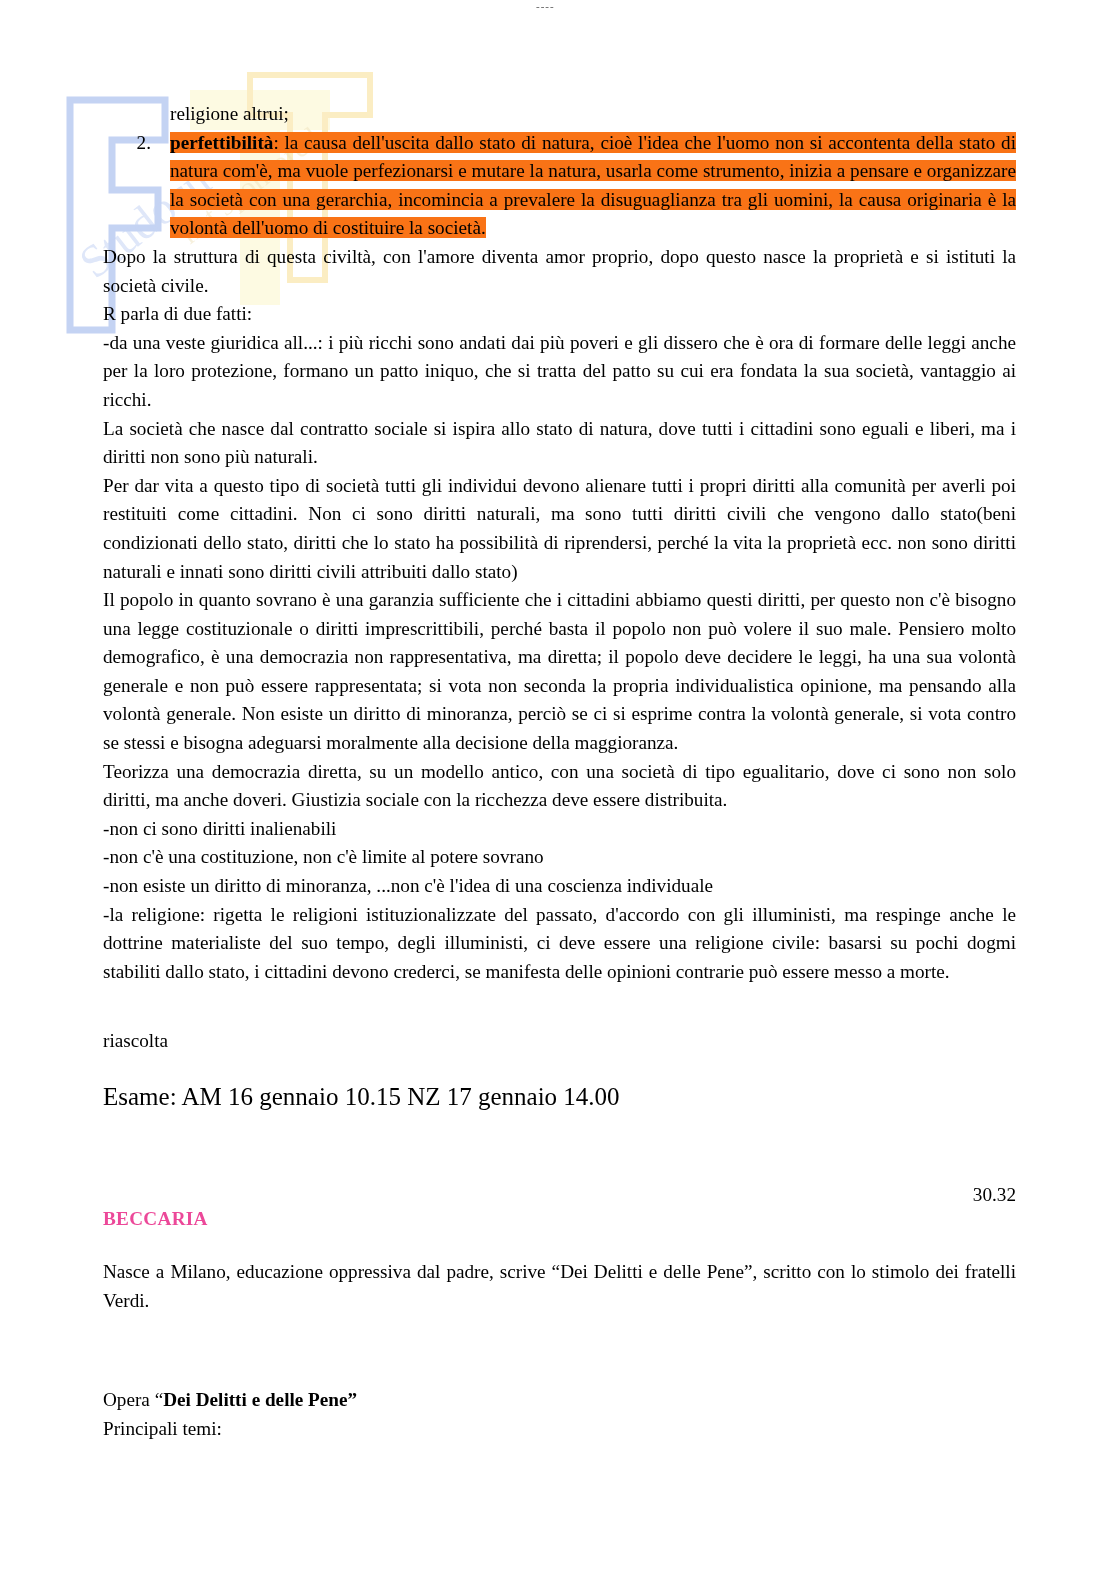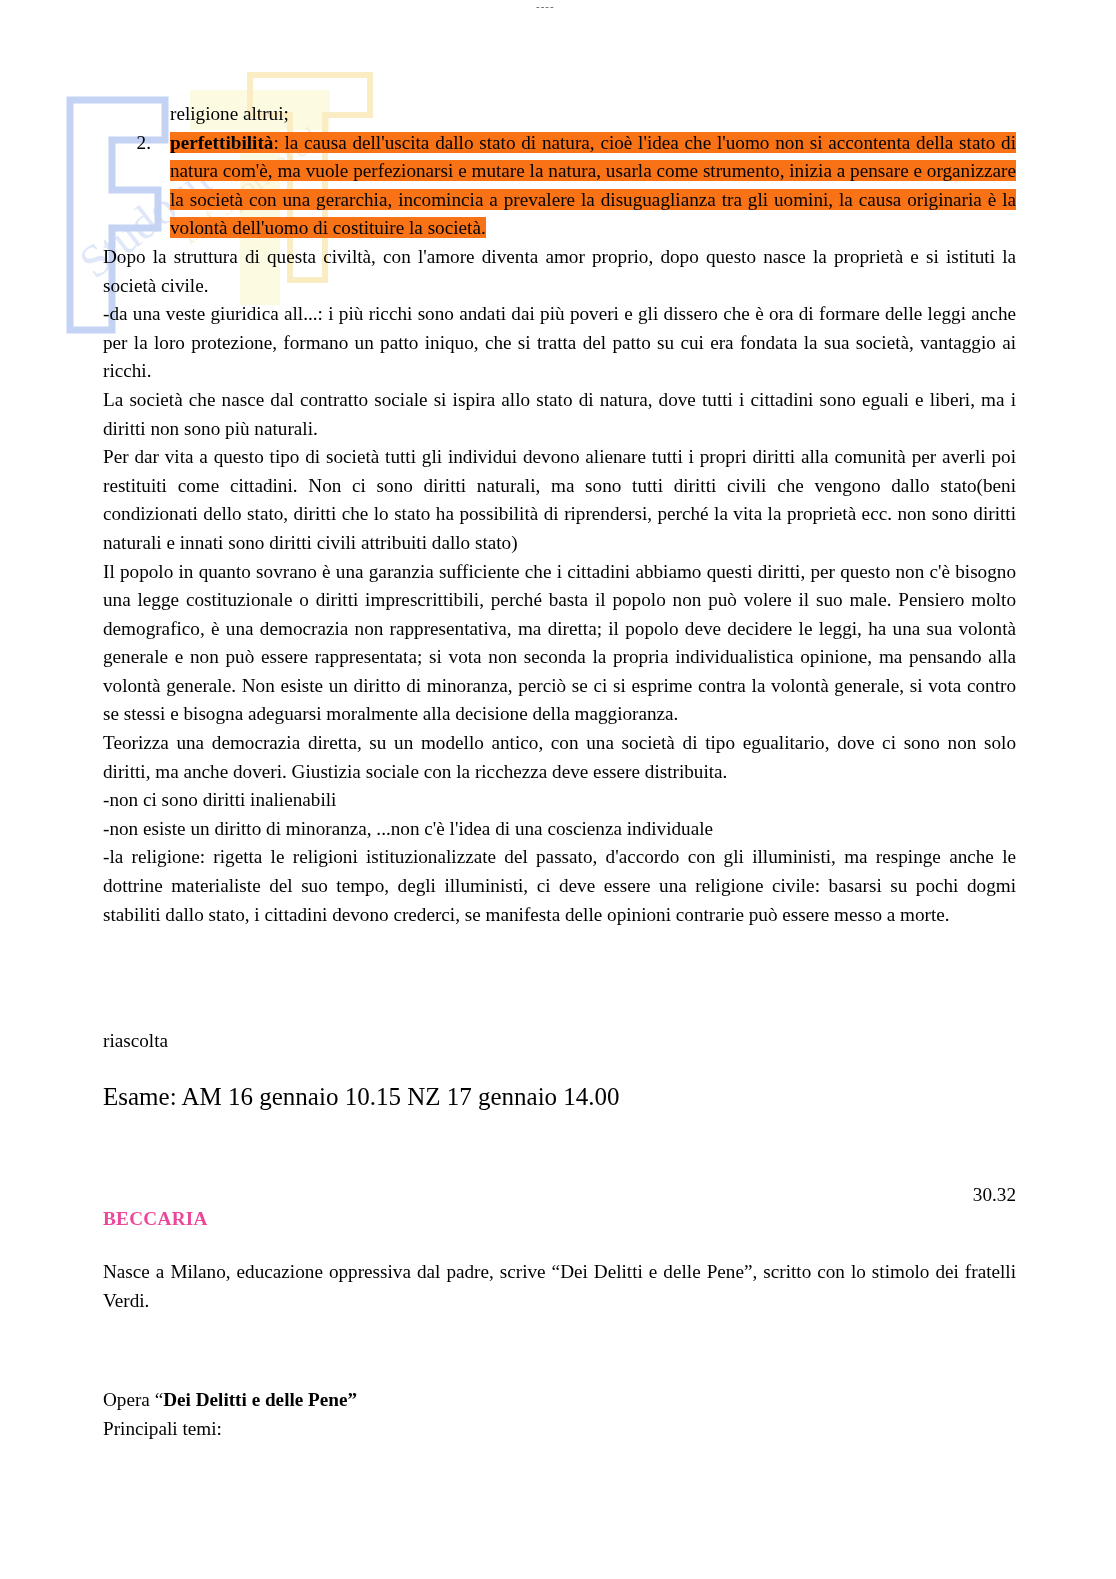--- a/index.html
+++ b/index.html
@@ -152,26 +152,28 @@
       <p class="indent-first">religione altrui;</p>
 
       <div class="list-block">
         <div class="li-row">
           <div class="li-num">2.</div>
           <div class="li-body"><b class="hl-soft">perfettibilità</b><span class="hl-soft">: la causa dell'uscita dallo stato di natura, cioè l'idea che l'uomo non si accontenta della stato di natura com'è, ma vuole perfezionarsi e mutare la natura, usarla come strumento, inizia a pensare e organizzare la società con una gerarchia, incomincia a prevalere la disuguaglianza tra gli uomini, la causa originaria è la volontà dell'uomo di costituire la società.</span></div>
         </div>
       </div>
 
       <p>Dopo la struttura di questa civiltà, con l'amore diventa amor proprio, dopo questo nasce la proprietà e si istituti la società civile.</p>
+      <p>R parla di due fatti:</p>
       <p>-da una veste giuridica all...: i più ricchi sono andati dai più poveri e gli dissero che è ora di formare delle leggi anche per la loro protezione, formano un patto iniquo, che si tratta del patto su cui era fondata la sua società, vantaggio ai ricchi.</p>
       <p>La società che nasce dal contratto sociale si ispira allo stato di natura, dove tutti i cittadini sono eguali e liberi, ma i diritti non sono più naturali.</p>
       <p>Per dar vita a questo tipo di società tutti gli individui devono alienare tutti i propri diritti alla comunità per averli poi restituiti come cittadini. Non ci sono diritti naturali, ma sono tutti diritti civili che vengono dallo stato(beni condizionati dello stato, diritti che lo stato ha possibilità di riprendersi, perché la vita la proprietà ecc. non sono diritti naturali e innati sono diritti civili attribuiti dallo stato)</p>
       <p>Il popolo in quanto sovrano è una garanzia sufficiente che i cittadini abbiamo questi diritti, per questo non c'è bisogno una legge costituzionale o diritti imprescrittibili, perché basta il popolo non può volere il suo male. Pensiero molto demografico, è una democrazia non rappresentativa, ma diretta; il popolo deve decidere le leggi, ha una sua volontà generale e non può essere rappresentata; si vota non seconda la propria individualistica opinione, ma pensando alla volontà generale. Non esiste un diritto di minoranza, perciò se ci si esprime contra la volontà generale, si vota contro se stessi e bisogna adeguarsi moralmente alla decisione della maggioranza.</p>
       <p>Teorizza una democrazia diretta, su un modello antico, con una società di tipo egualitario, dove ci sono non solo diritti, ma anche doveri. Giustizia sociale con la ricchezza deve essere distribuita.</p>
       <p>-non ci sono diritti inalienabili</p>
+      <p>-non c'è una costituzione, non c'è limite al potere sovrano</p>
       <p>-non esiste un diritto di minoranza, ...non c'è l'idea di una coscienza individuale</p>
       <p>-la religione: rigetta le religioni istituzionalizzate del passato, d'accordo con gli illuministi, ma respinge anche le dottrine materialiste del suo tempo, degli illuministi, ci deve essere una religione civile: basarsi su pochi dogmi stabiliti dallo stato, i cittadini devono crederci, se manifesta delle opinioni contrarie può essere messo a morte.</p>
     </div>
 
     <div class="riascolta">riascolta</div>
     <div class="esame">Esame: AM 16 gennaio 10.15 NZ 17 gennaio 14.00</div>
 
     <div class="date-right">30.32</div>
 
     <div class="heading-red">BECCARIA</div>

